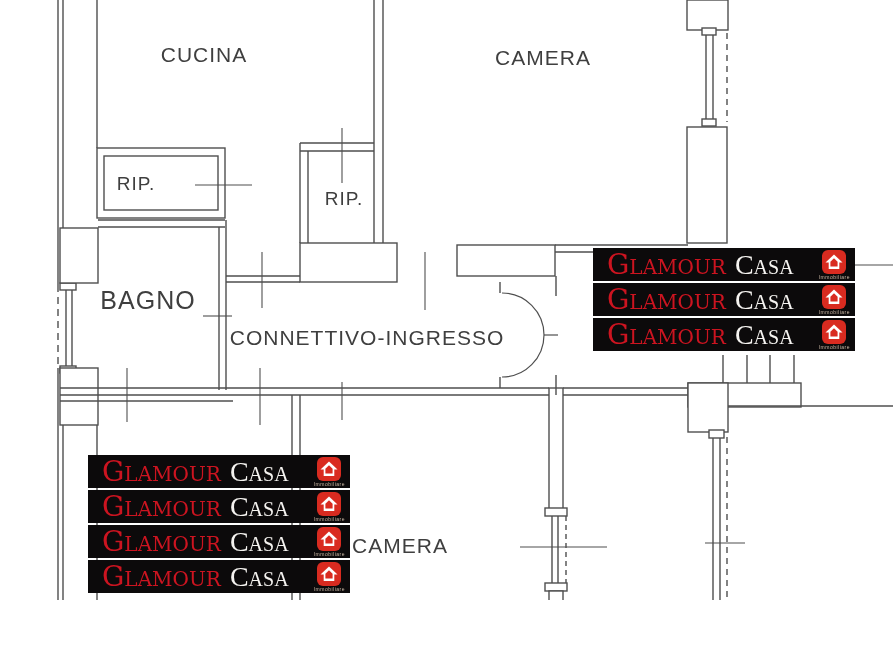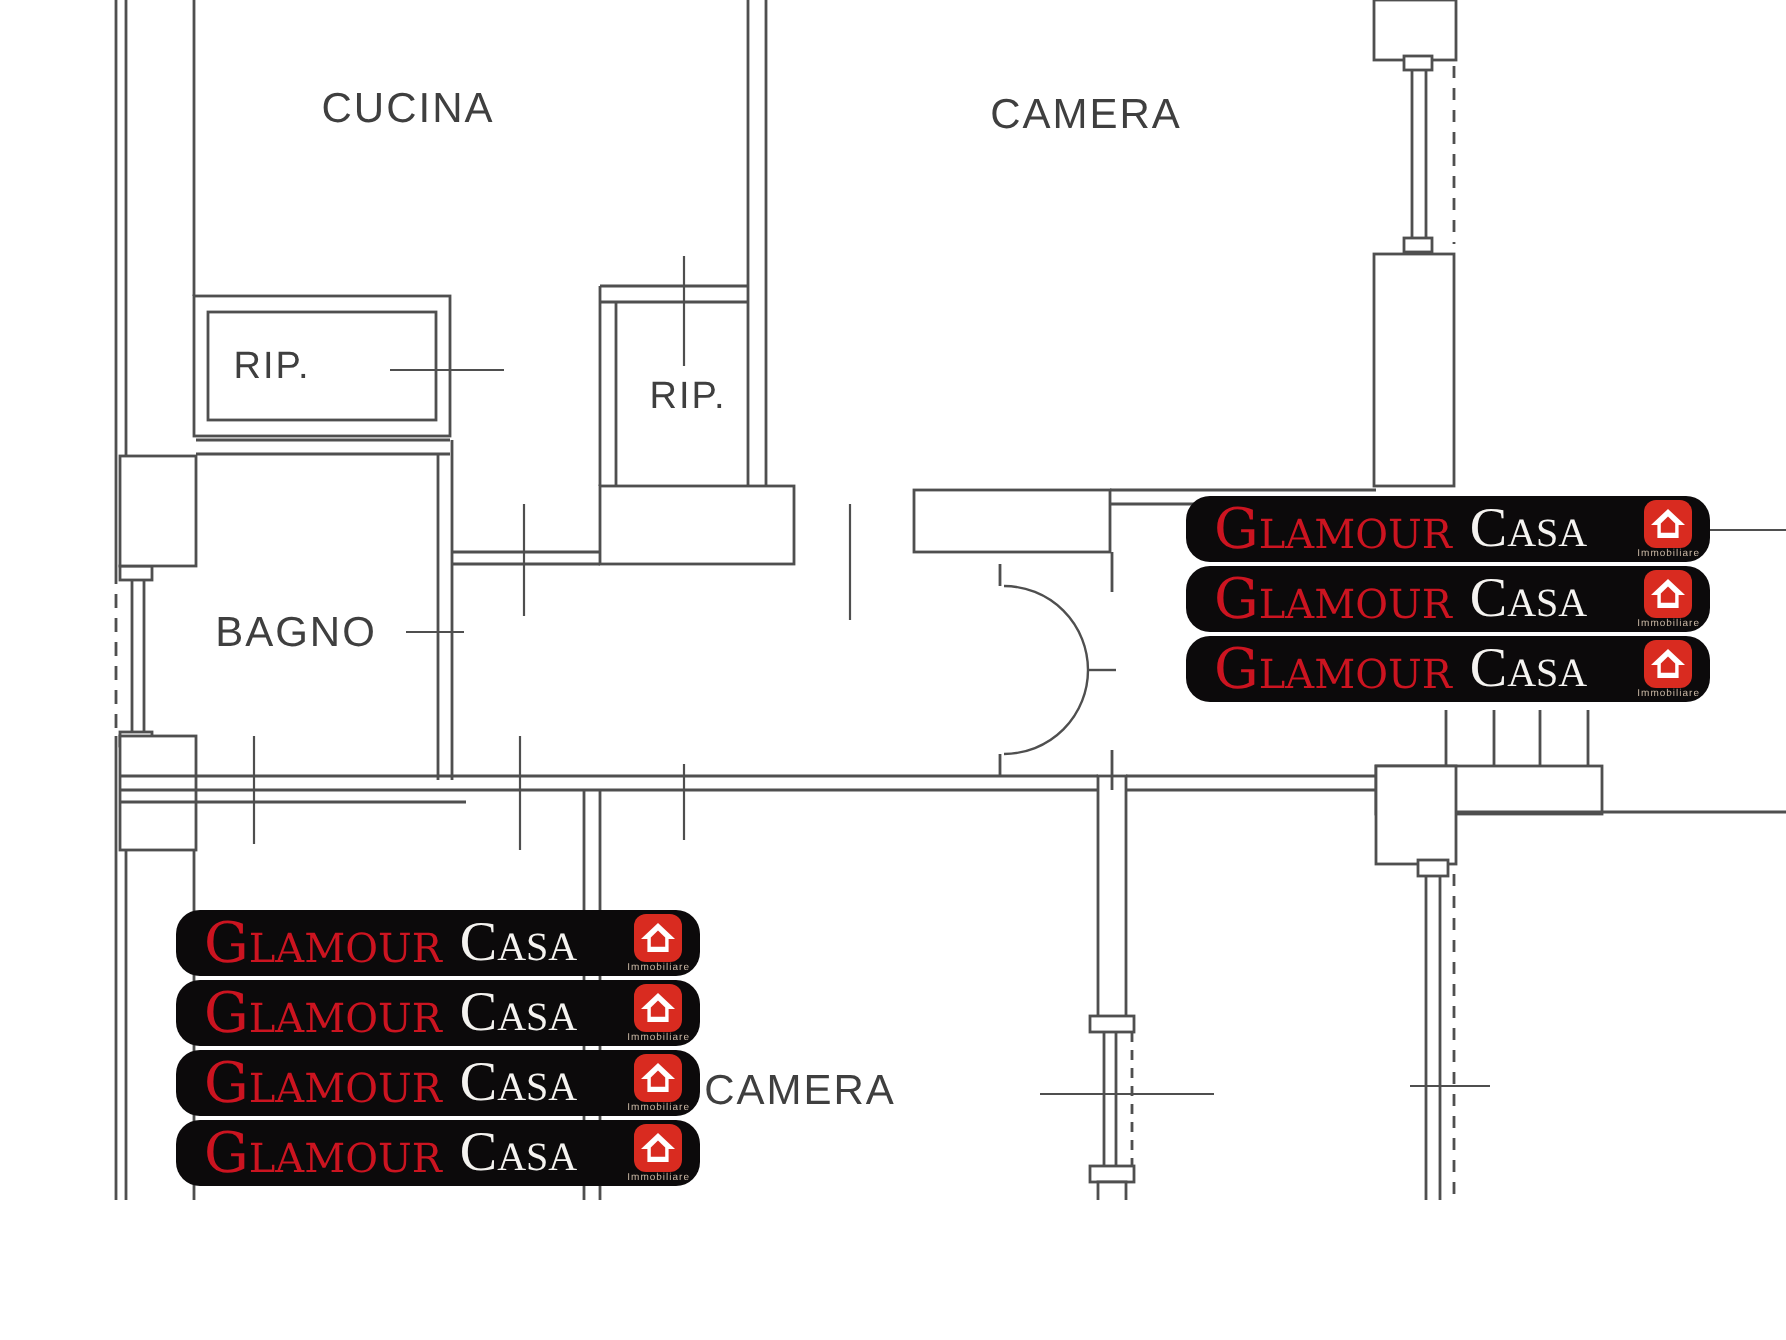--- a/index.html
+++ b/index.html
@@ -3,21 +3,21 @@
 <meta charset="utf-8">
 <style>
   html,body{margin:0;padding:0;background:#fff;}
   .stage{position:relative;width:893px;height:600px;overflow:hidden;
          background:var(--paper,#fff);font-family:"Liberation Sans",sans-serif;}
   svg.plan{position:absolute;left:0;top:0;color:var(--wall,#4f4f4f);}
   .room-label{position:absolute;transform:translate(-50%,-50%);
               color:var(--label,#3f3f3f);letter-spacing:1px;white-space:nowrap;
               font-weight:400;}
   .banner{position:absolute;width:262px;height:33px;background:var(--banner_bg,#0c0a0b);
-          display:flex;align-items:center;box-sizing:border-box;border-radius:12px;}
+          display:flex;align-items:center;box-sizing:border-box;}
   .brand{font-family:"DejaVu Serif",serif;font-variant:small-caps;
          font-size:28px;line-height:33px;white-space:nowrap;}
   .brand.glamour{color:var(--brand_red,#cc1420);margin-left:14px;}
   .brand.casa{color:var(--brand_white,#f5f3f0);margin-left:9px;font-family:Liberation Serif, serif;}
   .badge{margin-left:auto;margin-right:5px;display:flex;flex-direction:column;
          align-items:center;justify-content:center;}
   .badge svg{display:block;}
   .icon-caption{font-size:5px;line-height:5px;color:#cbb9a6;letter-spacing:.5px;
                 margin-top:1px;white-space:nowrap;}
 </style>
@@ -109,21 +109,22 @@
       <path d="M520,547 H607"></path>
       <path d="M705,543 H745"></path>
       <path d="M853,265 H893"></path>
     </g>
   </svg>
 
   <div class="room-label" style="left:204px;top:55px;font-size:21px">CUCINA</div>
   <div class="room-label" style="left:543px;top:58px;font-size:21px">CAMERA</div>
   <div class="room-label" style="left:136px;top:184px;font-size:19px">RIP.</div>
   <div class="room-label" style="left:344px;top:199px;font-size:19px">RIP.</div>
-  <div class="room-label" style="left:148px;top:317px;font-size:21px">BAGNO</div>
+  <div class="room-label" style="left:148px;top:300px;font-size:25px">BAGNO</div>
+  <div class="room-label" style="left:367px;top:338px;font-size:21px">CONNETTIVO-INGRESSO</div>
   <div class="room-label" style="left:400px;top:546px;font-size:21px">CAMERA</div>
 
   <div class="banner" style="left:593px;top:248px">
     <span class="brand glamour">Glamour</span>
     <span class="brand casa">Casa</span>
     <span class="badge">
       <svg width="24" height="24" viewBox="0 0 24 24">
           <rect width="24" height="24" rx="6" fill="#d92b20"></rect>
           <path d="M12 4.5 L20.5 12.5 H17.3 V19 H6.7 V12.5 H3.5 Z" fill="#ffffff"></path>
           <path d="M12 8.2 L15.6 11.8 V16.4 H8.4 V11.8 Z" fill="#d92b20"></path>

